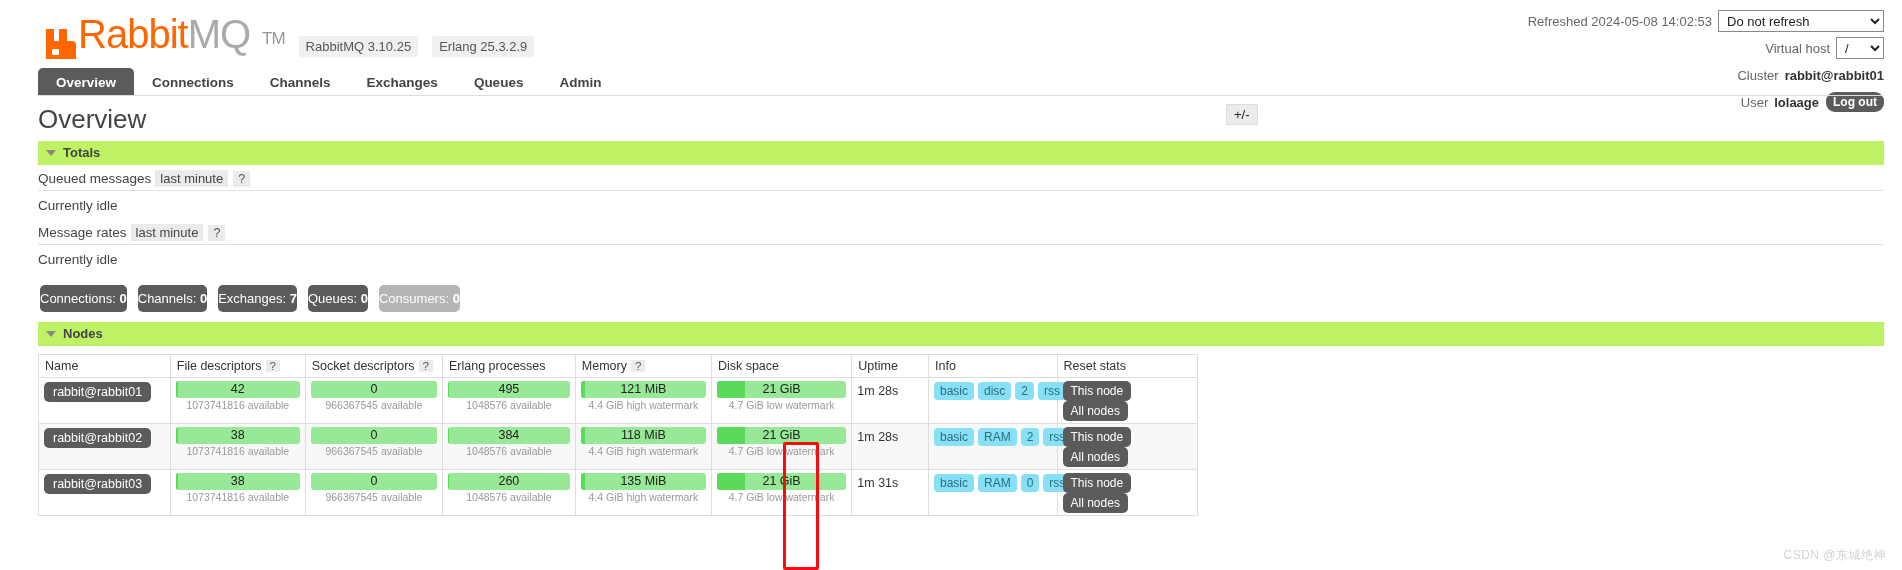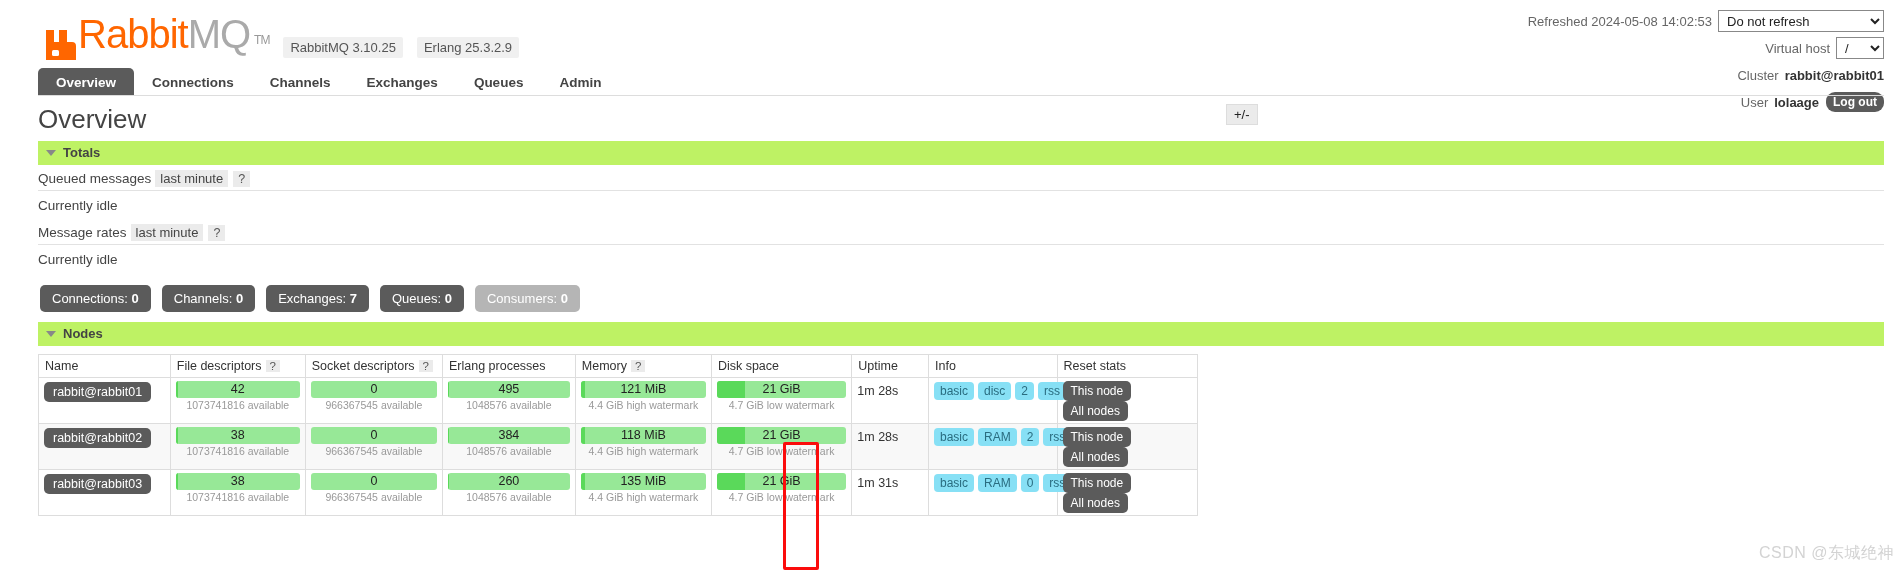--- a/index.html
+++ b/index.html
@@ -31,21 +31,21 @@
   .logo-mark { display:block; }
   .logo-text {
     font-size: 40px;
     letter-spacing: -1px;
     line-height: 40px;
     font-weight: 400;
     margin-left: 2px;
   }
   .logo-rabbit { color: #f60; }
   .logo-mq { color: #aaa; }
-  .logo-tm { font-size: 12px; color:#999; margin-left:4px; position:relative; top:-4px;}
+  .logo-tm { font-size: 17px; color:#999; margin-left:12px; position:relative; top:-4px;}
   .version-pill {
     display: inline-block;
     background: #f0f0f0;
     color: #555;
     font-size: 13px;
     padding: 3px 7px;
     border-radius: 2px;
     margin-left: 14px;
     position: relative;
     top: -6px;
@@ -175,21 +175,21 @@
   #counts {
     padding: 12px 0 10px 2px;
     display: flex;
     gap: 11px;
   }
   .count-badge {
     background: #5b5b5b;
     color: #fff;
     border-radius: 5px;
     font-size: 13px;
-    padding: 6px 12px;
+    padding: 6px 0;
     white-space: nowrap;
     cursor: pointer;
   }
   .count-badge.muted { background: #b5b5b5; }
   .count-badge b { font-weight: bold; }
 
   
   #nodes-wrap { margin-top: 8px; }
   table.nodes {
     border-collapse: collapse;
@@ -303,22 +303,22 @@
     position: absolute;
     border: 3px solid #fb0c0c;
     pointer-events: none;
     z-index: 30;
     border-radius: 2px;
   }
 
   
   #watermark {
     position: absolute;
-    right: 8px; bottom: 6px;
-    font-size: 16px;
+    right: 16px; bottom: 6px;
+    font-size: 12px;
     color: #d3d3d3;
     letter-spacing: .5px;
     z-index: 40;
   }
 </style>
 </head>
 <body>
 
 <div id="page">
 

